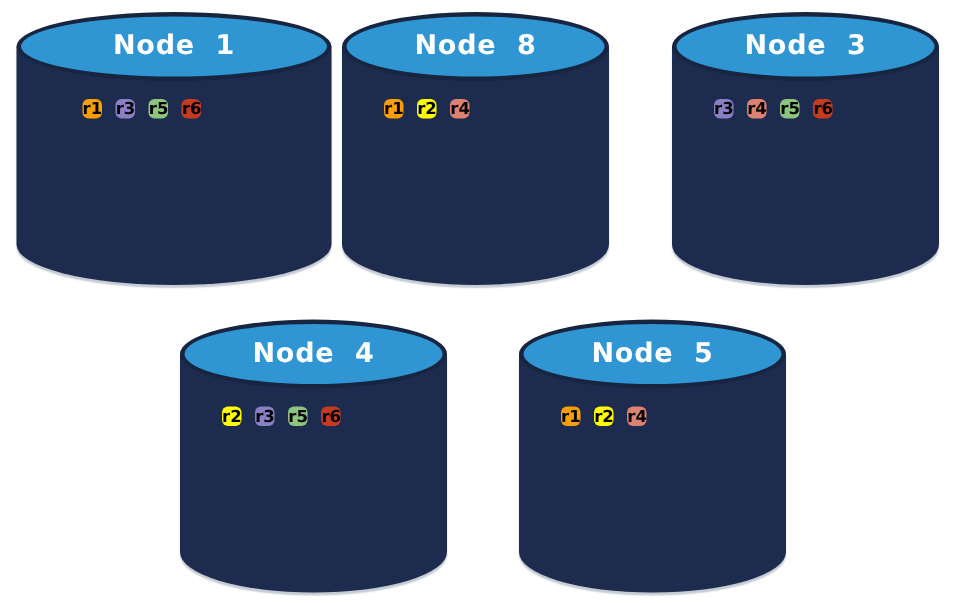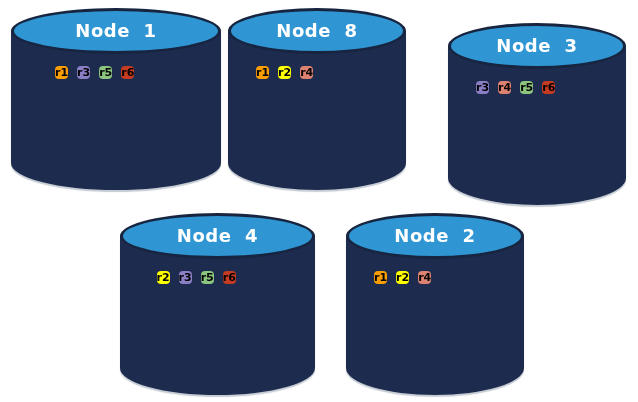--- a/index.html
+++ b/index.html
@@ -19,22 +19,22 @@
     inset: 0;
   }
   .node {
     position: absolute;
     width: 178px;
     height: 184px;
   }
   
   .node:nth-child(1) { left: 11px;  top: 8px; padding-left: 32px; }
   .node:nth-child(2) { left: 228px; top: 8px; }
-  .node:nth-child(3) { left: 448px; top: 23px; }
-  .node:nth-child(4) { left: 120px; top: 213px; padding-left: 17px; }
+  .node:nth-child(3) { left: 448px; top: 8px; }
+  .node:nth-child(4) { left: 120px; top: 213px; }
   .node:nth-child(5) { left: 346px; top: 213px; }
 
   .cyl-body {
     position: absolute;
     top: 23px;
     left: 0;
     width: 100%;
     height: 159px;
     background: var(--body-color, #1D2B4E);
     border-radius: 0 0 50% 50% / 0 0 27px 27px;
@@ -132,21 +132,21 @@
     <div class="bars">
         <div class="bar" style="background: rgb(255, 255, 0); color: rgb(0, 0, 0);">r2</div>
         <div class="bar" style="background: rgb(138, 126, 197); color: rgb(0, 0, 0);">r3</div>
         <div class="bar" style="background: rgb(140, 197, 126); color: rgb(0, 0, 0);">r5</div>
         <div class="bar" style="background: rgb(197, 59, 34); color: rgb(0, 0, 0);">r6</div>
       </div>
   </div>
     <div class="node">
     <div class="cyl-body"></div>
     <div class="cyl-top">
-      <span class="node-title">Node 2</span>
+      <span class="node-title">Node 5</span>
     </div>
     <div class="bars">
         <div class="bar" style="background: rgb(251, 158, 4); color: rgb(0, 0, 0);">r1</div>
         <div class="bar" style="background: rgb(255, 255, 0); color: rgb(0, 0, 0);">r2</div>
         <div class="bar" style="background: rgb(221, 130, 112); color: rgb(0, 0, 0);">r4</div>
       </div>
   </div>
   </div>
 
 </body></html>

